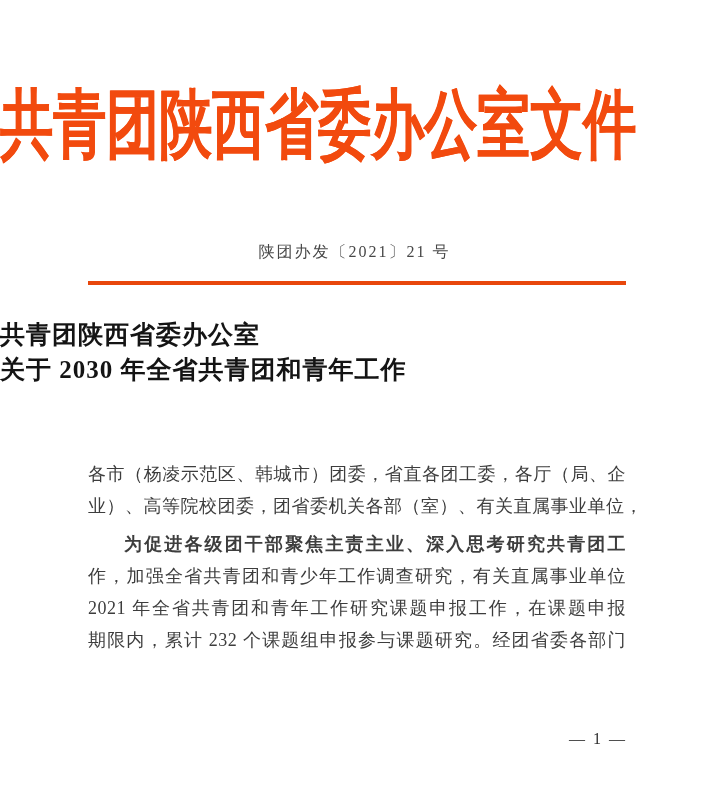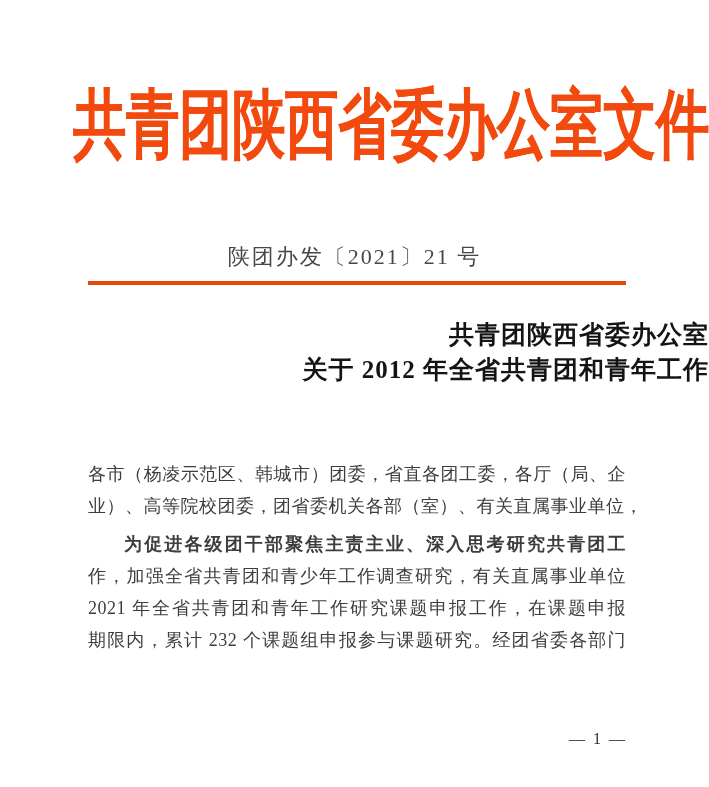--- a/index.html
+++ b/index.html
@@ -24,62 +24,62 @@
 
   
   .banner {
     position: absolute;
     top: 58px;
     left: 0;
     width: 100%;
     height: 136px;
     display: flex;
     align-items: center;
-    justify-content: flex-end;
+    justify-content: flex-start;
   }
   .banner-text {
     font-size: 53px;
     font-weight: bold;
     color: var(--accent-red);
     white-space: nowrap;
     transform: scaleY(1.42);
     transform-origin: center;
     letter-spacing: 0px;
     text-shadow: 0.5px 0 0 var(--accent-red);
   }
 
   
   .doc-number {
     position: absolute;
     top: 242px;
     left: 0;
     width: 100%;
     text-align: center;
-    font-size: 22px;
+    font-size: 16px;
     color: #474747;
     letter-spacing: 2px;
   }
 
   
   .divider {
     position: absolute;
     top: 281px;
     left: 88px;
     width: 538px;
     height: 3.5px;
     background: var(--divider-red);
   }
 
   
   .title-block {
     position: absolute;
     top: 317px;
     left: 0;
     width: 100%;
-    text-align: right;
+    text-align: left;
     color: var(--title-black);
   }
   .title-line {
     font-size: 25px;
     font-weight: bold;
     line-height: 35px;
     letter-spacing: 1px;
     white-space: nowrap;
   }
 
@@ -130,21 +130,21 @@
   <div class="banner">
     <div class="banner-text">共青团陕西省委办公室文件</div>
   </div>
 
   <div class="doc-number">陕团办发〔2021〕21 号</div>
 
   <div class="divider"></div>
 
   <div class="title-block">
     <div class="title-line">共青团陕西省委办公室</div>
-    <div class="title-line">关于 2012 年全省共青团和青年工作</div>
+    <div class="title-line">关于 2030 年全省共青团和青年工作</div>
   </div>
 
   <div class="body-block">
 
     <div class="salutation">
       <span class="body-line">各市（杨凌示范区、韩城市）团委，省直各团工委，各厅（局、企</span>
       <span class="body-line">业）、高等院校团委，团省委机关各部（室）、有关直属事业单位，</span>
     </div>
 
     <div class="paragraph">

